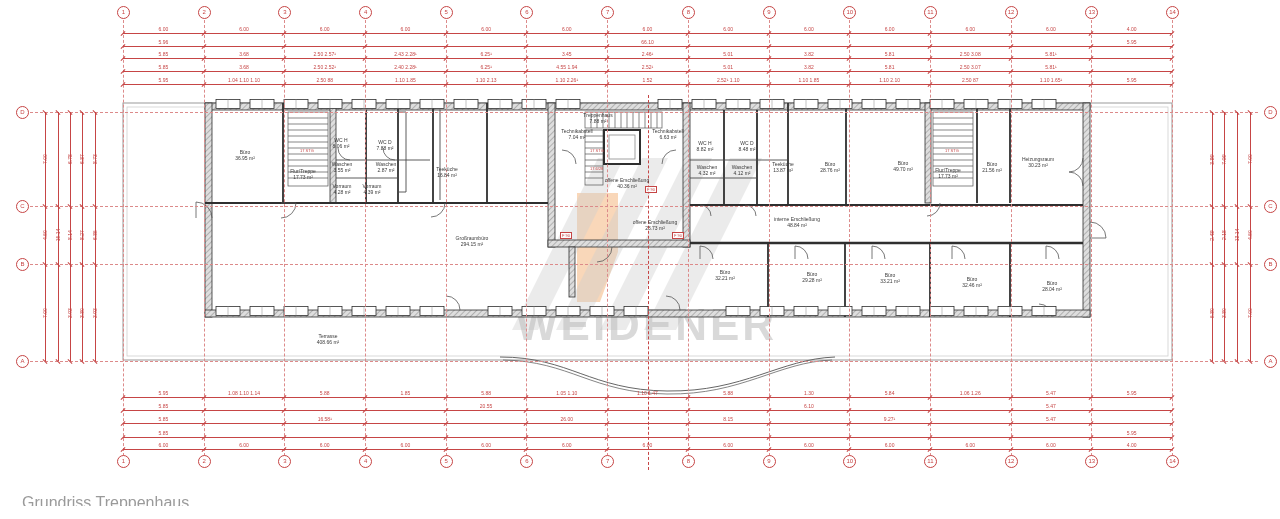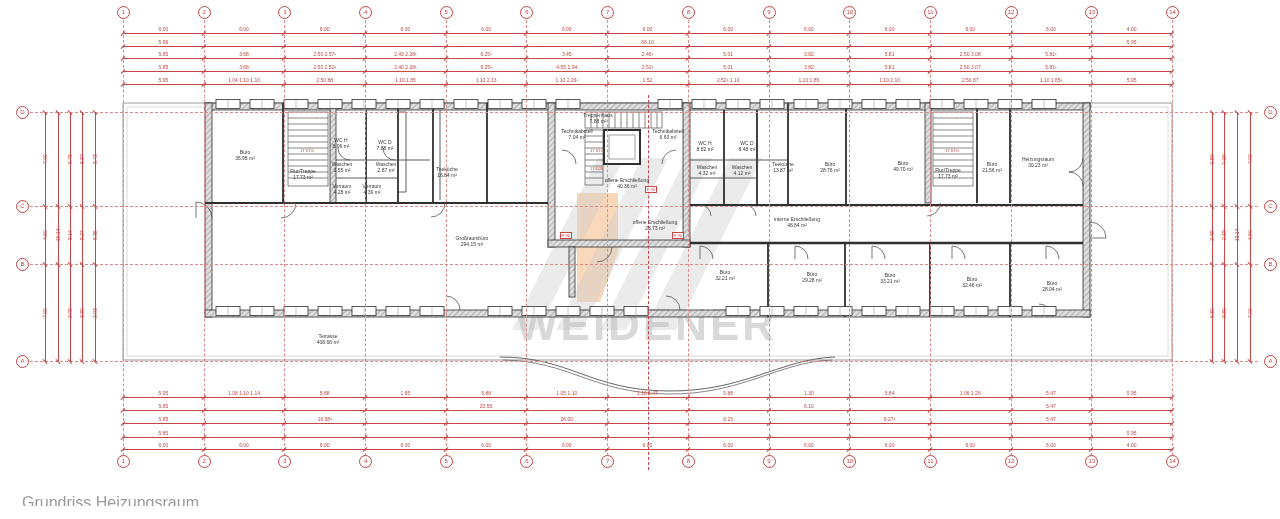--- a/index.html
+++ b/index.html
@@ -729,14 +729,14 @@
       </div>
       <div class="marker" style="left: 560px; top: 232px;">F 90</div>
       <div class="marker" style="left: 645px; top: 186px;">F 90</div>
       <div class="marker" style="left: 672px; top: 232px;">F 90</div>
       <div class="stairnote" style="left: 300px; top: 148px;">17 STG</div>
       <div class="stairnote" style="left: 590px; top: 148px;">17 STG</div>
       <div class="stairnote" style="left: 590px; top: 166px;">17.6/28</div>
       <div class="stairnote" style="left: 945px; top: 148px;">17 STG</div>
     </div>
 
-  <div id="caption">Grundriss Heizungsraum</div>
+  <div id="caption">Grundriss Treppenhaus</div>
 </div>
 
 </body></html>

